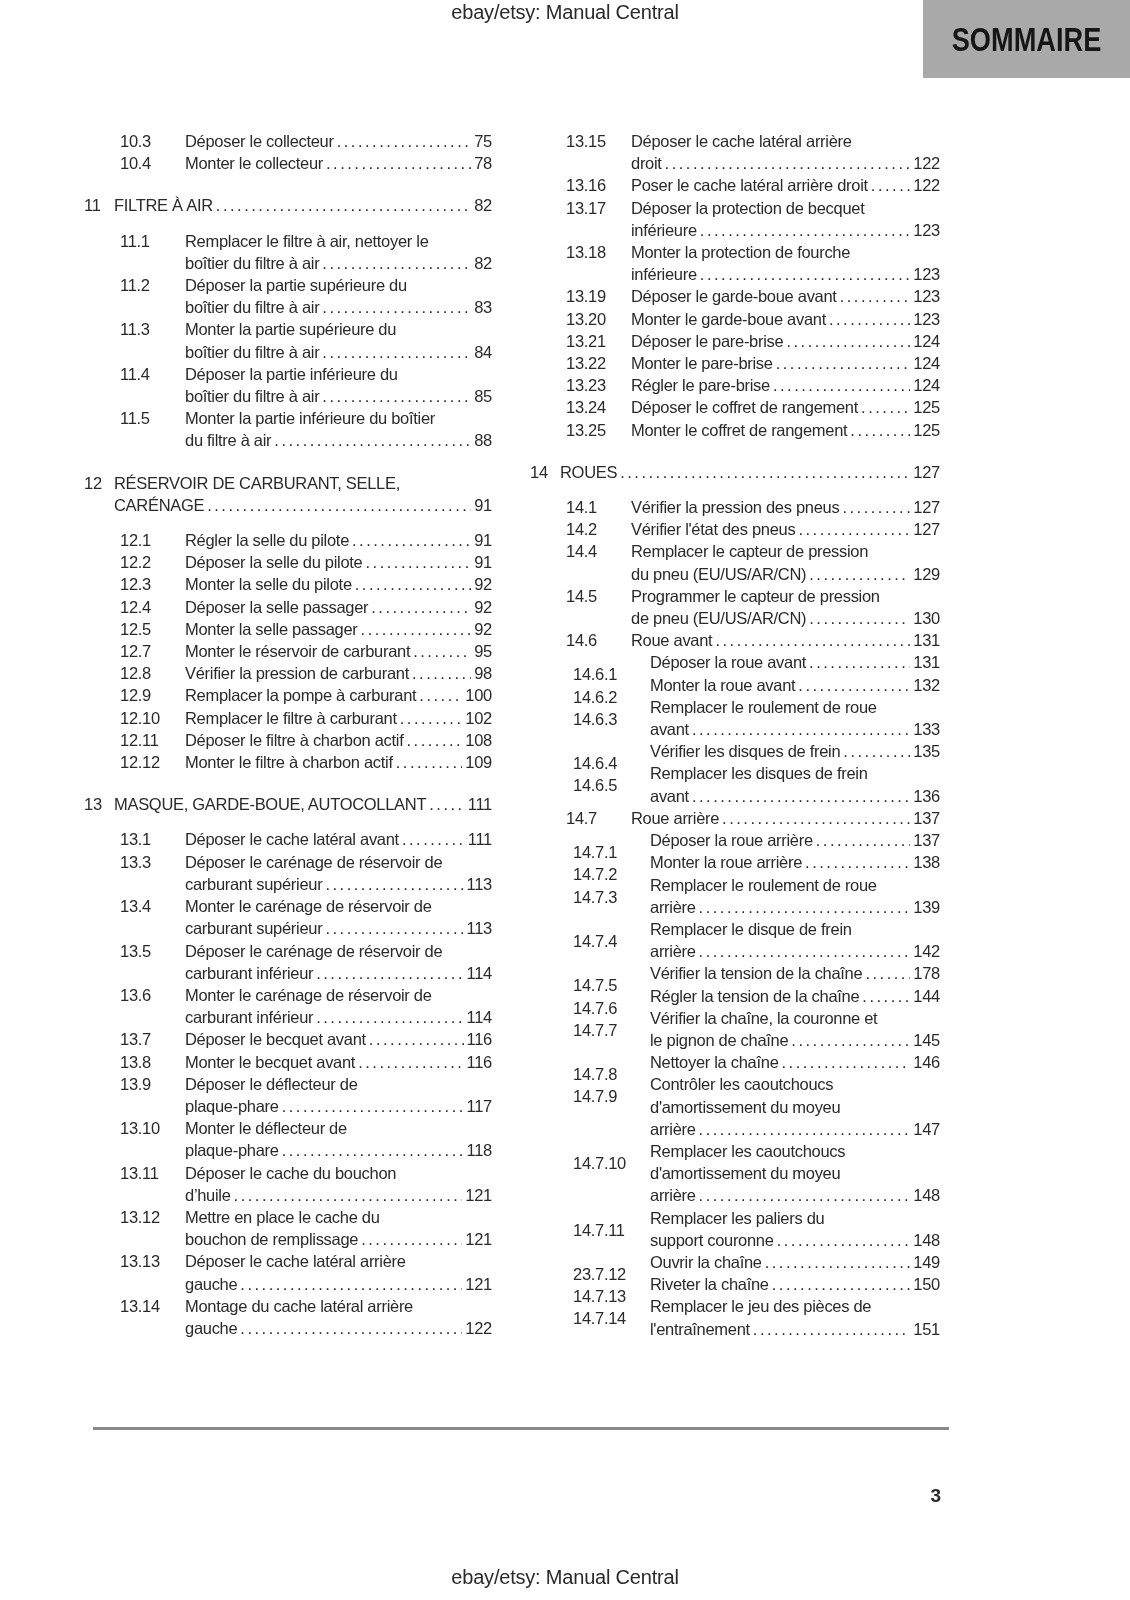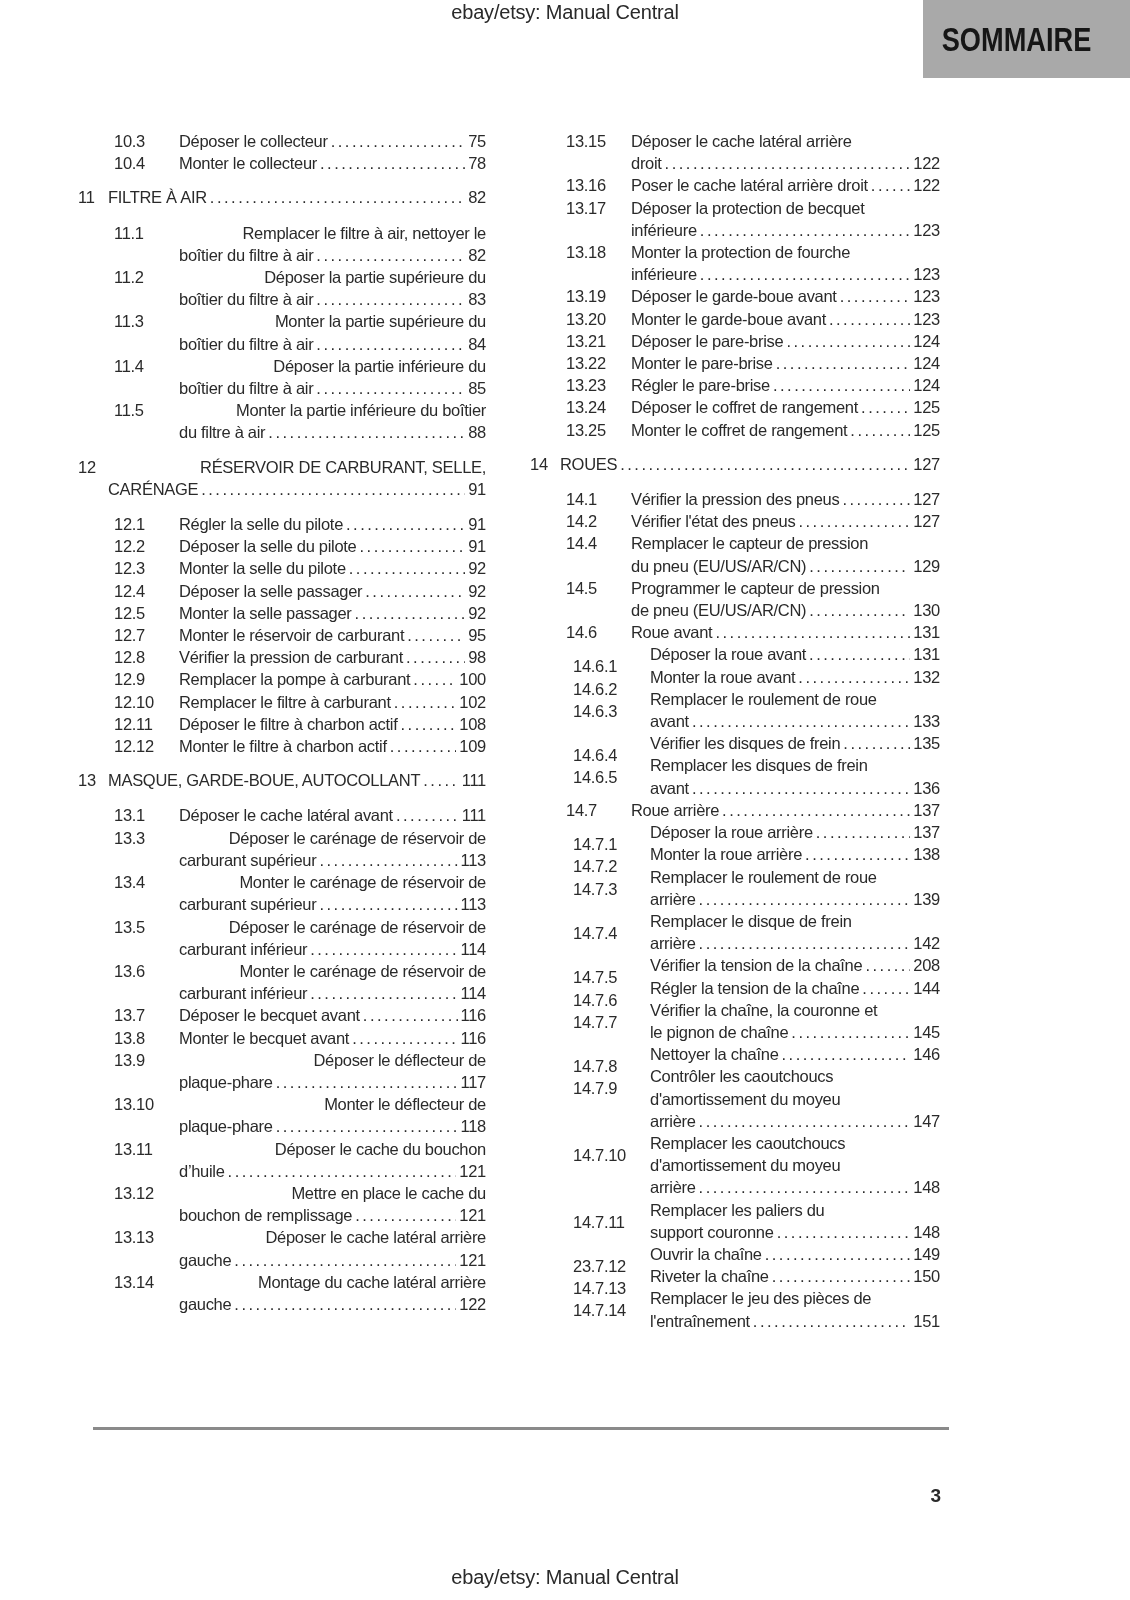--- a/index.html
+++ b/index.html
@@ -10,41 +10,41 @@
     color:var(--text,#2a2a2a);
     overflow:hidden;
   }
   .header-title {
     position:absolute; top:1px; left:0; width:100%;
     text-align:center; font-size:20px; letter-spacing:-0.2px;
   }
   .banner {
     position:absolute; top:0; left:923px; width:207px; height:78px;
     background:var(--banner-bg,#a9a9a9);
-    display:flex; align-items:center; justify-content:flex-start;
+    display:flex; align-items:center; justify-content:center;
   }
   .banner-label {
     font-weight:bold; font-size:34px; color:var(--banner-text,#161616);
     transform:scaleX(0.8); white-space:nowrap;
   }
   .toc-col {
     position:absolute; top:130px;
     font-size:16.5px; line-height:22.2px; letter-spacing:-0.3px;
   }
-  .toc-col-left  { left:78px;  width:408px;text-align:right; }
+  .toc-col-left  { left:84px;  width:408px; }
   .toc-col-right { left:530px; width:410px; }
 
   .entry { position:relative; }
   .entry .num { position:absolute; top:0; left:0; white-space:nowrap; }
   .entry.item .num    { left:36px; }
   .entry.subitem .num { left:43px;margin-top:12px; }
   .entry.chapter .txt { padding-left:30px; }
   .entry.item .txt    { padding-left:101px; }
   .entry.subitem .txt { padding-left:120px; }
-  .entry.chapter { margin-top:12px; margin-bottom:13px; }
+  .entry.chapter { margin-top:20px; margin-bottom:13px; }
 
   .line { white-space:nowrap; }
   .line.last { display:flex; align-items:baseline; }
   .label { flex:0 0 auto; }
   .leader { flex:1 1 auto; min-width:10px; overflow:hidden; margin:0 3px 0 3px; }
   .leader::after {
     content:"........................................................................................................................";
     letter-spacing:2.5px;
   }
   .pg { flex:0 0 auto; }
@@ -708,21 +708,21 @@
           <span class="pg">142</span>
         </div>
       </div>
     </div>
     <div class="entry subitem">
       <span class="num">14.7.5</span>
       <div class="txt">
         <div class="line last">
           <span class="label">Vérifier la tension de la chaîne</span>
           <span class="leader"></span>
-          <span class="pg">208</span>
+          <span class="pg">178</span>
         </div>
       </div>
     </div>
     <div class="entry subitem">
       <span class="num">14.7.6</span>
       <div class="txt">
         <div class="line last">
           <span class="label">Régler la tension de la chaîne</span>
           <span class="leader"></span>
           <span class="pg">144</span>

